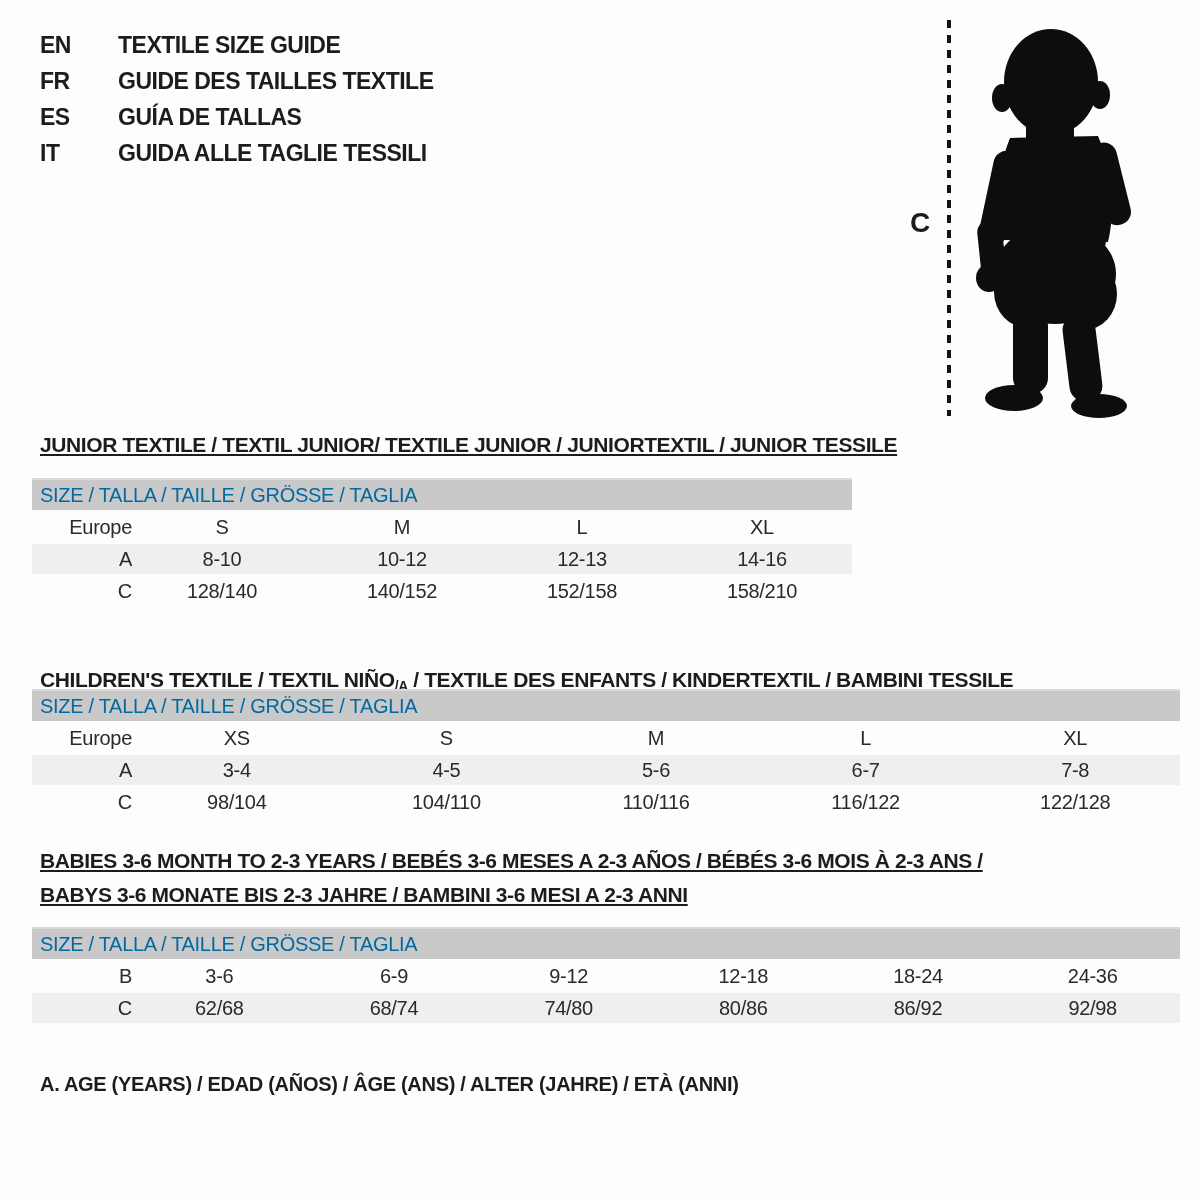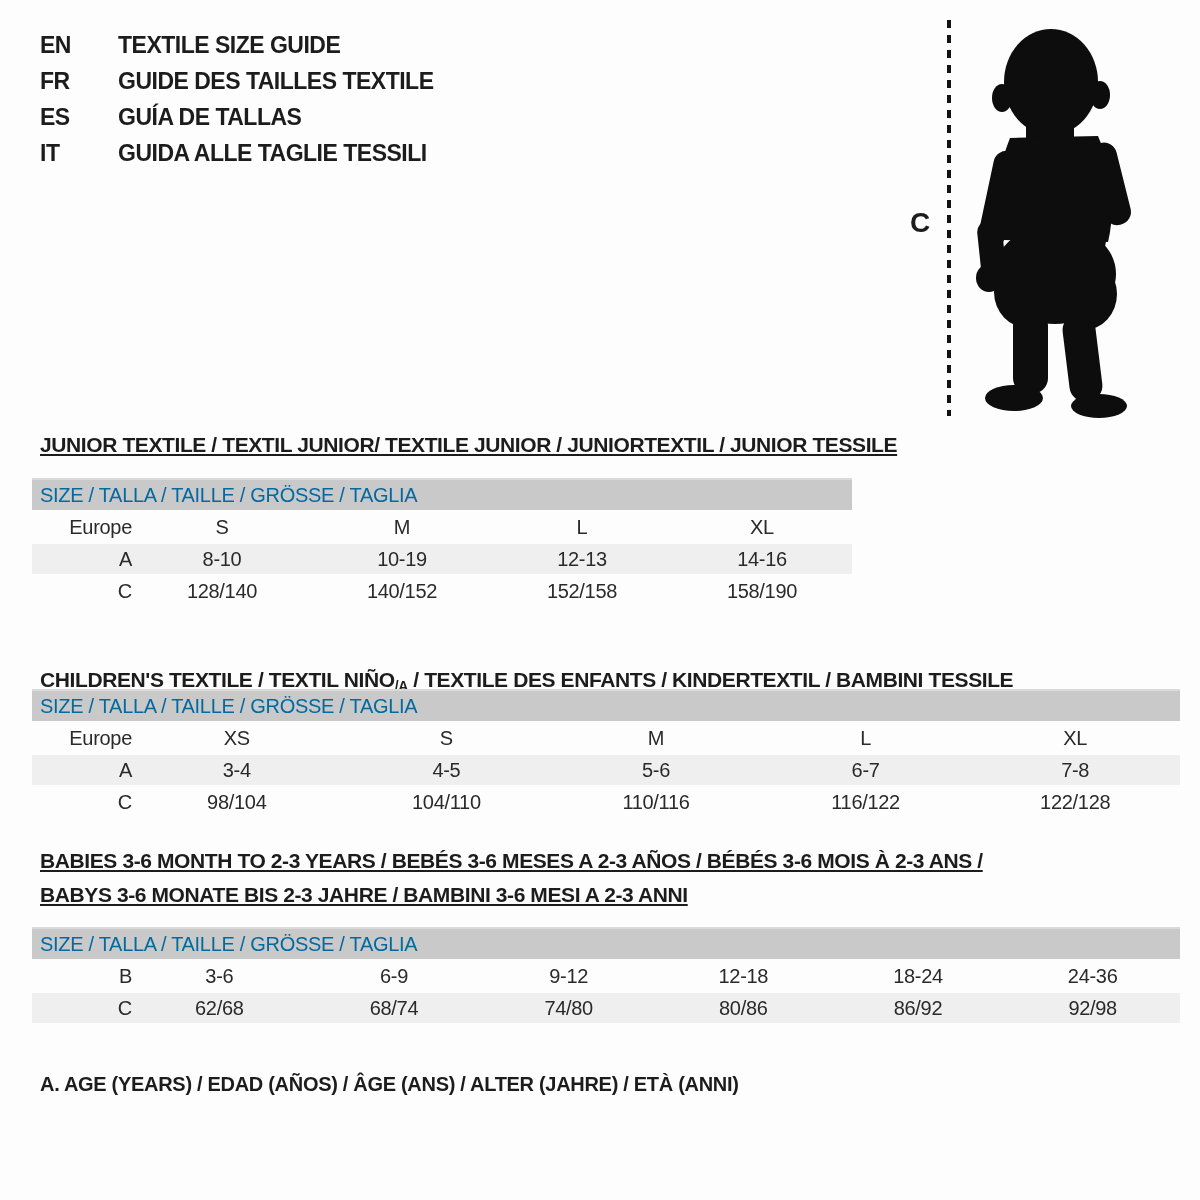--- a/index.html
+++ b/index.html
@@ -113,30 +113,30 @@
   <div class="trow cols-4">
     <span class="rlabel">Europe</span>
     <span class="cell">S</span>
     <span class="cell">M</span>
     <span class="cell">L</span>
     <span class="cell">XL</span>
   </div>
   <div class="trow cols-4 shaded">
     <span class="rlabel">A</span>
     <span class="cell">8-10</span>
-    <span class="cell">10-19</span>
+    <span class="cell">10-12</span>
     <span class="cell">12-13</span>
     <span class="cell">14-16</span>
   </div>
   <div class="trow cols-4">
     <span class="rlabel">C</span>
     <span class="cell">128/140</span>
     <span class="cell">140/152</span>
     <span class="cell">152/158</span>
-    <span class="cell">158/190</span>
+    <span class="cell">158/210</span>
   </div>
 </div>
 
 <div class="section-heading" style="top:668px;">
   <span>CHILDREN'S TEXTILE / TEXTIL NIÑO</span><sub>/A</sub><span> / TEXTILE DES ENFANTS / KINDERTEXTIL / BAMBINI TESSILE</span>
 </div>
 
 <div class="size-table w-wide" style="top:689px;">
   <div class="size-bar">
     <span>SIZE / TALLA / TAILLE / GRÖSSE / TAGLIA</span>

